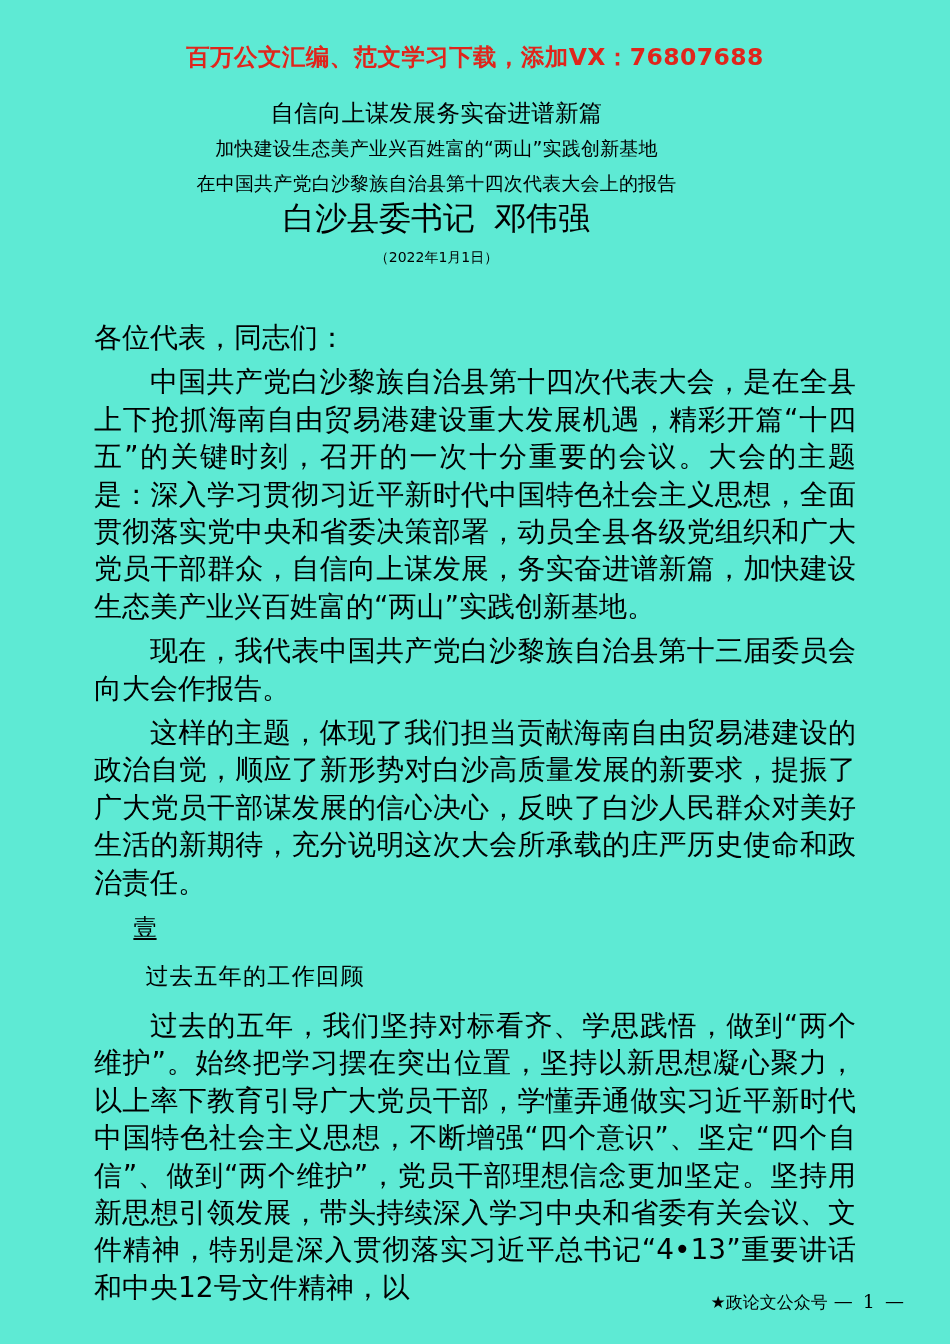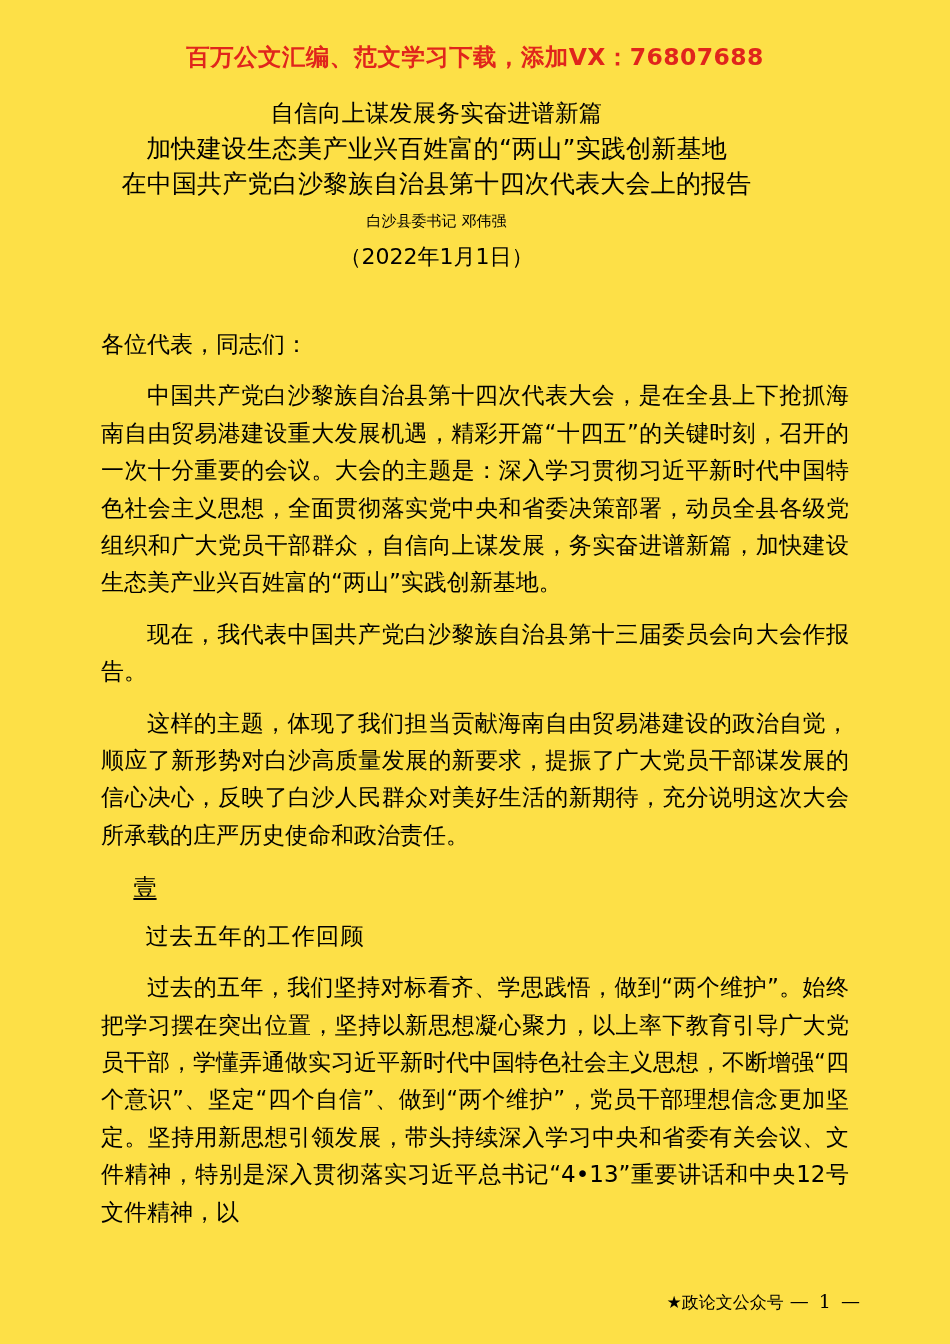--- a/index.html
+++ b/index.html
@@ -7,21 +7,21 @@
     padding: 0;
     background: #ffffff;
   }
   body {
     font-family: "DejaVu Sans", "Liberation Sans", sans-serif;
   }
   #page {
     position: relative;
     width: 950px;
     height: 1344px;
-    background: #fde047;
+    background: #5eead4;
     overflow: hidden;
     box-sizing: border-box;
   }
 
   
   .promo-banner {
     position: absolute;
     top: 41px;
     left: 0;
     width: 950px;
@@ -45,50 +45,51 @@
   .title-line {
     font-size: 23.5px;
     line-height: 35px;
     color: #000000;
     font-weight: normal;
     letter-spacing: 0.2px;
     white-space: nowrap;
     font-family: "DejaVu Sans", "Liberation Sans", sans-serif;
   }
   .title-line.sub {
-    font-size: 25px;
+    font-size: 19px;
   }
   .author-line {
-    font-size: 15px;
+    font-size: 32px;
     line-height: 36px;
     margin-top: 2px;
     color: #000;
     white-space: nowrap;
+    font-family: Liberation Mono, monospace;
   }
   .date-line {
-    font-size: 22px;
+    font-size: 14px;
     line-height: 36px;
     color: #000;
     white-space: nowrap;
   }
 
   
   .body-wrap {
     position: absolute;
     top: 312px;
     left: 87px;
     width: 776px;
   }
   .para {
-    font-size: 23px;
+    font-size: 28px;
     line-height: 37.4px;
     color: #000000;
     text-align: justify;
     text-justify: inter-ideograph;
-    margin: 14px;
+    margin: 7px;
     letter-spacing: 0px;
     font-family: "DejaVu Sans", "Liberation Sans", sans-serif;
     word-break: break-all;
   }
   .para.indent {
     text-indent: 2em;
   }
   .para.noindent {
     text-indent: 0;
   }
@@ -117,21 +118,21 @@
     letter-spacing: 1.2px;
   }
 
   
   .footer {
     position: absolute;
     left: 0;
     top: 1290px;
     width: 950px;
     text-align: right;
-    padding-right: 88px;
+    padding-right: 44px;
     box-sizing: border-box;
     font-family: "DejaVu Serif", "Liberation Serif", serif;
     font-size: 19px;
     color: #000;
     white-space: nowrap;
   }
   .footer .mark {
     font-family: "DejaVu Sans", sans-serif;
     font-size: 17px;
   }

